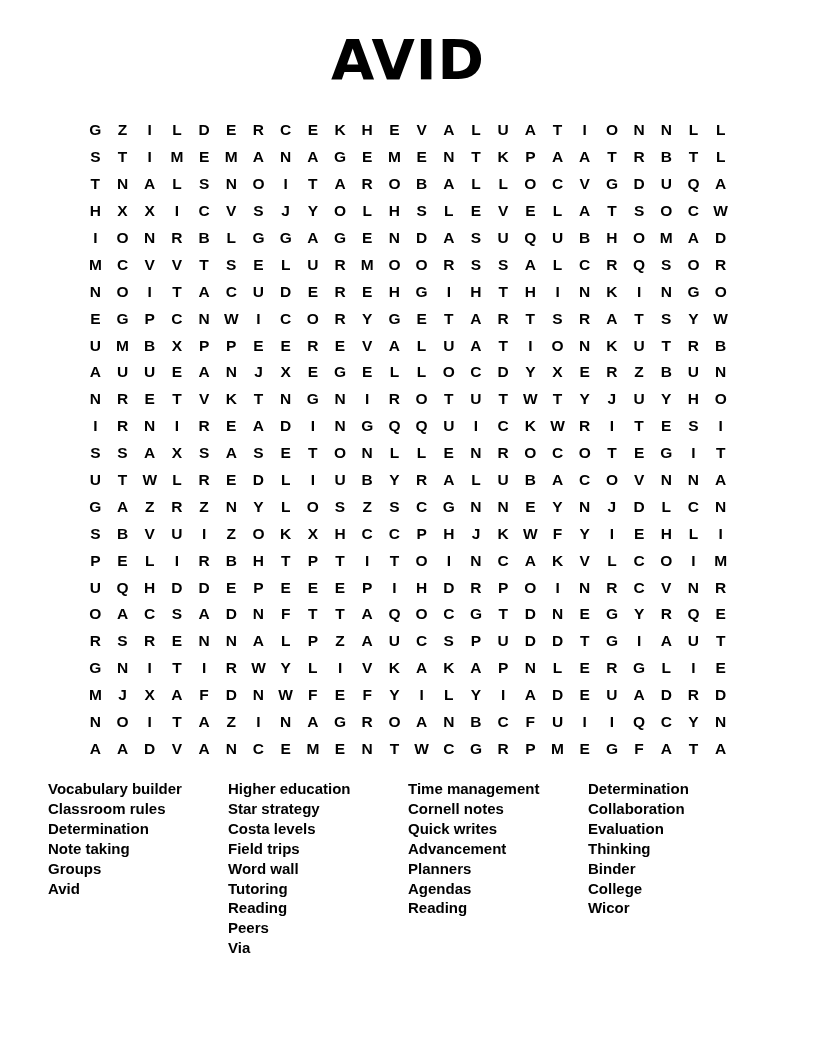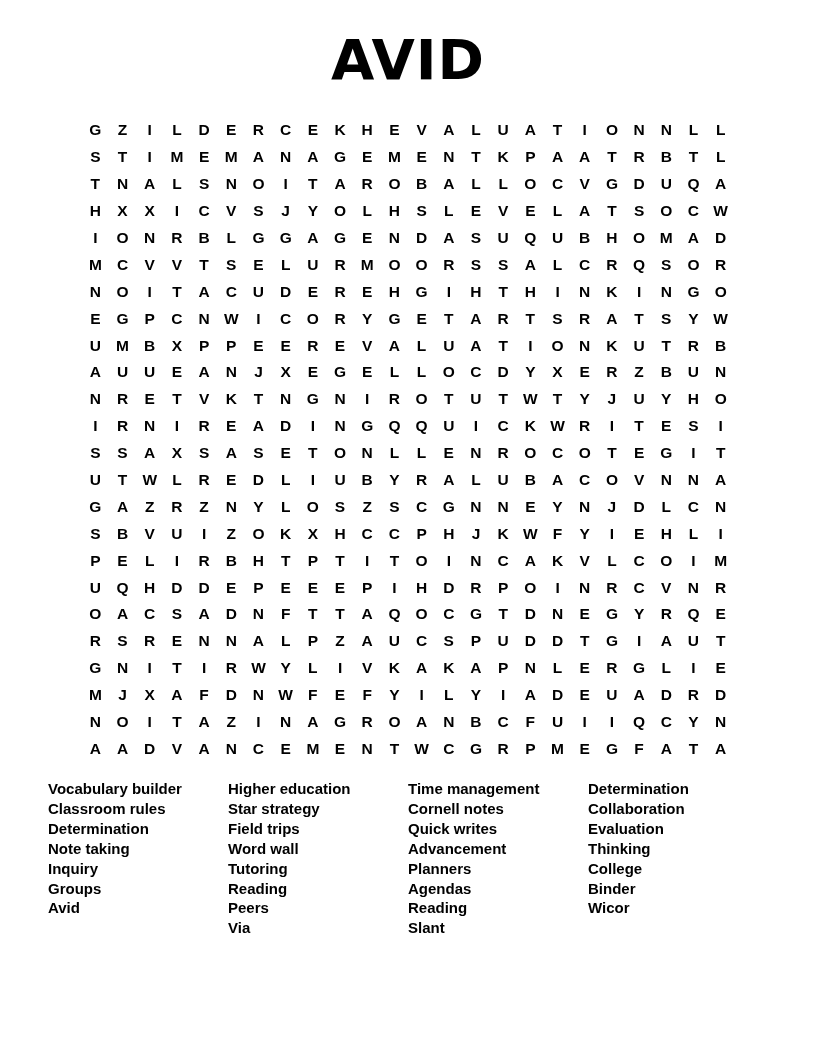--- a/index.html
+++ b/index.html
@@ -647,48 +647,47 @@
       <span class="cell">T</span>
       <span class="cell">A</span>
     </div>
 
   <div class="words">
     <div class="word-col">
         <div class="word">Vocabulary builder</div>
         <div class="word">Classroom rules</div>
         <div class="word">Determination</div>
         <div class="word">Note taking</div>
-        <div class="word">Inquiry</div>
         <div class="word">Groups</div>
         <div class="word">Avid</div>
       </div>
     <div class="word-col">
         <div class="word">Higher education</div>
         <div class="word">Star strategy</div>
+        <div class="word">Costa levels</div>
         <div class="word">Field trips</div>
         <div class="word">Word wall</div>
         <div class="word">Tutoring</div>
         <div class="word">Reading</div>
         <div class="word">Peers</div>
         <div class="word">Via</div>
       </div>
     <div class="word-col">
         <div class="word">Time management</div>
         <div class="word">Cornell notes</div>
         <div class="word">Quick writes</div>
         <div class="word">Advancement</div>
         <div class="word">Planners</div>
         <div class="word">Agendas</div>
         <div class="word">Reading</div>
-        <div class="word">Slant</div>
       </div>
     <div class="word-col">
         <div class="word">Determination</div>
         <div class="word">Collaboration</div>
         <div class="word">Evaluation</div>
         <div class="word">Thinking</div>
+        <div class="word">Binder</div>
         <div class="word">College</div>
-        <div class="word">Binder</div>
         <div class="word">Wicor</div>
       </div>
   </div>
 
 </div>
 
 </body></html>

